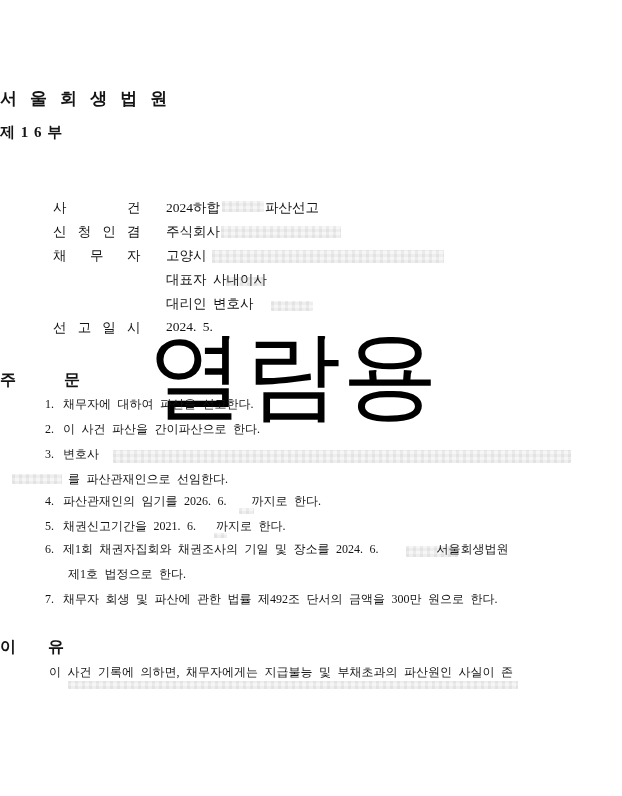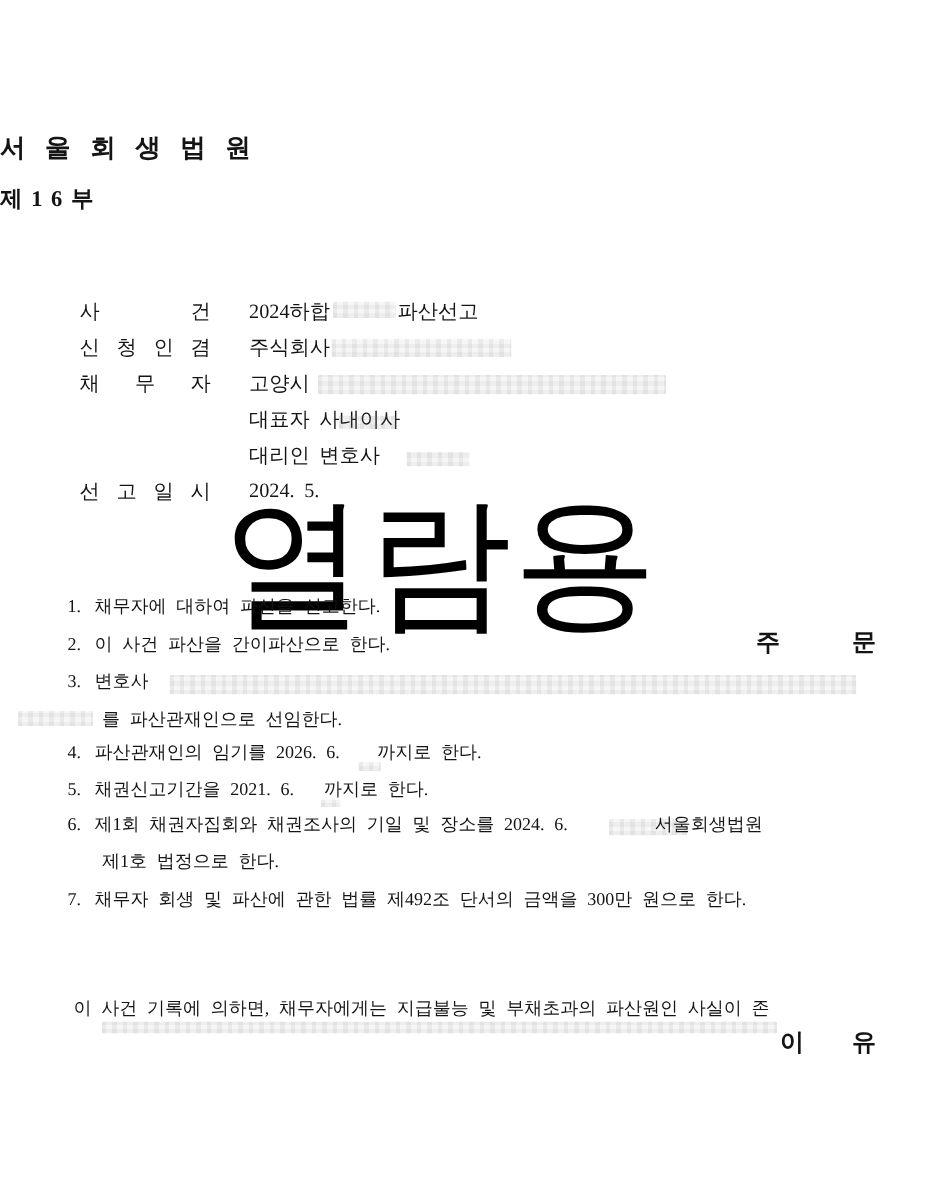--- a/index.html
+++ b/index.html
@@ -31,21 +31,21 @@
   .hdr-doctype{top:156px;font-size:16px;}
   .crow{position:absolute;left:0;height:17px;font-size:13.5px;}
   .clabel{
     position:absolute;left:53px;width:88px;
     text-align:justify;text-align-last:justify;
     white-space:nowrap;letter-spacing:.5px;
   }
   .cval{position:absolute;left:166px;white-space:nowrap;word-spacing:3px;}
   .sec-heading{
     position:absolute;left:0;width:584px;
-    text-align:right;font-weight:bold;font-size:16px;white-space:nowrap;margin-top:48px;
+    text-align:left;font-weight:bold;font-size:16px;white-space:nowrap;
   }
   .oline{
     position:absolute;left:45px;
     font-size:12px;white-space:nowrap;word-spacing:3.5px;
   }
   .oline .num{display:inline-block;width:18px;}
   .cont{padding-left:23px;text-align:right;}
   .gap{display:inline-block;height:1px;}
   .redact{
     position:absolute;

